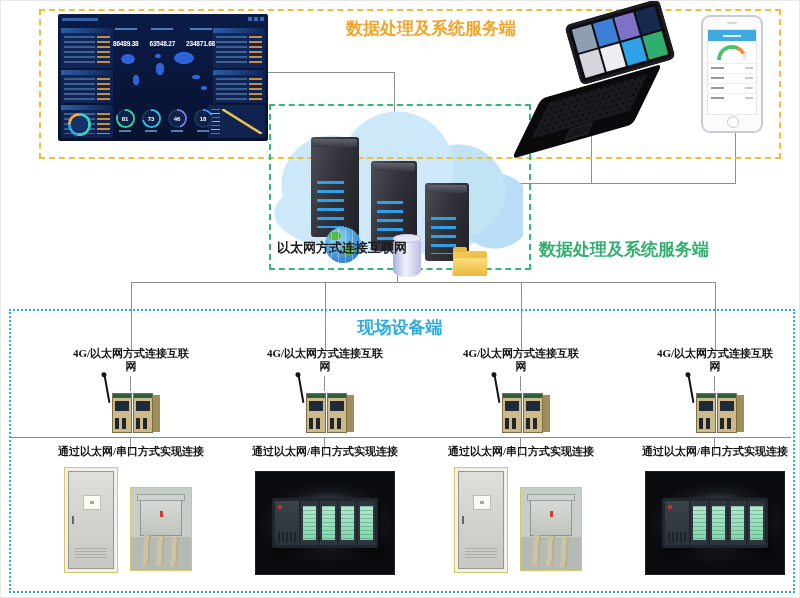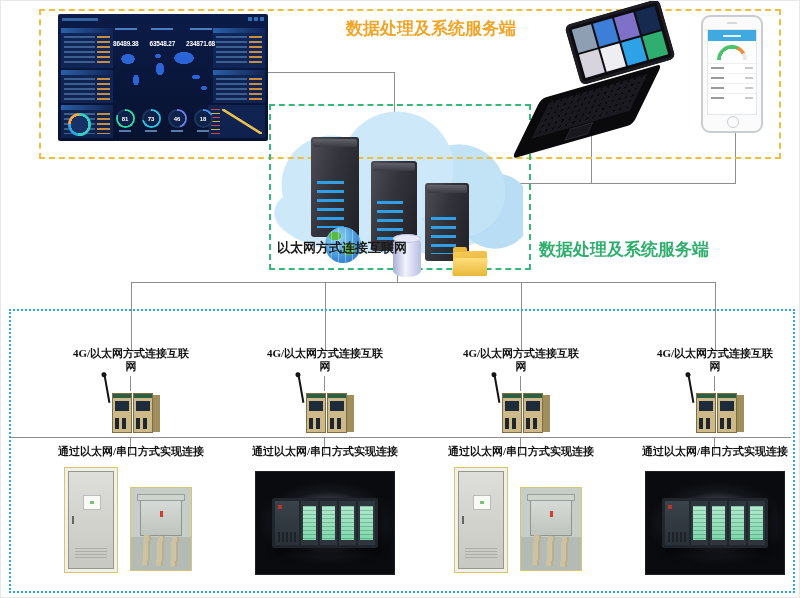--- a/index.html
+++ b/index.html
@@ -152,20 +152,21 @@
   <div class="line" style="left:520px;top:281px;width:1px;height:68px;"></div>
   <div class="line" style="left:714px;top:281px;width:1px;height:68px;"></div>
   <div class="line" style="left:10px;top:436px;width:780px;height:1px;"></div>
 
   <div class="frame-yellow"></div>
   <div class="frame-green"></div>
   <div class="frame-cyan"></div>
 
   <div class="cap cap-orange" style="left:345px;top:16px;">数据处理及系统服务端</div>
   <div class="cap cap-green" style="left:538px;top:237px;">数据处理及系统服务端</div>
+  <div class="cap cap-cyan" style="left:0;right:0;top:315px;text-align:center;">现场设备端</div>
 
   <div class="dash">
     <div class="db-bar"></div>
     <div class="db-icons">
         <i></i>
         <i></i>
         <i></i>
       </div>
     <div class="panel" style="left:3px;top:14px;width:52px;height:40px;">
         <div class="ph"></div>

